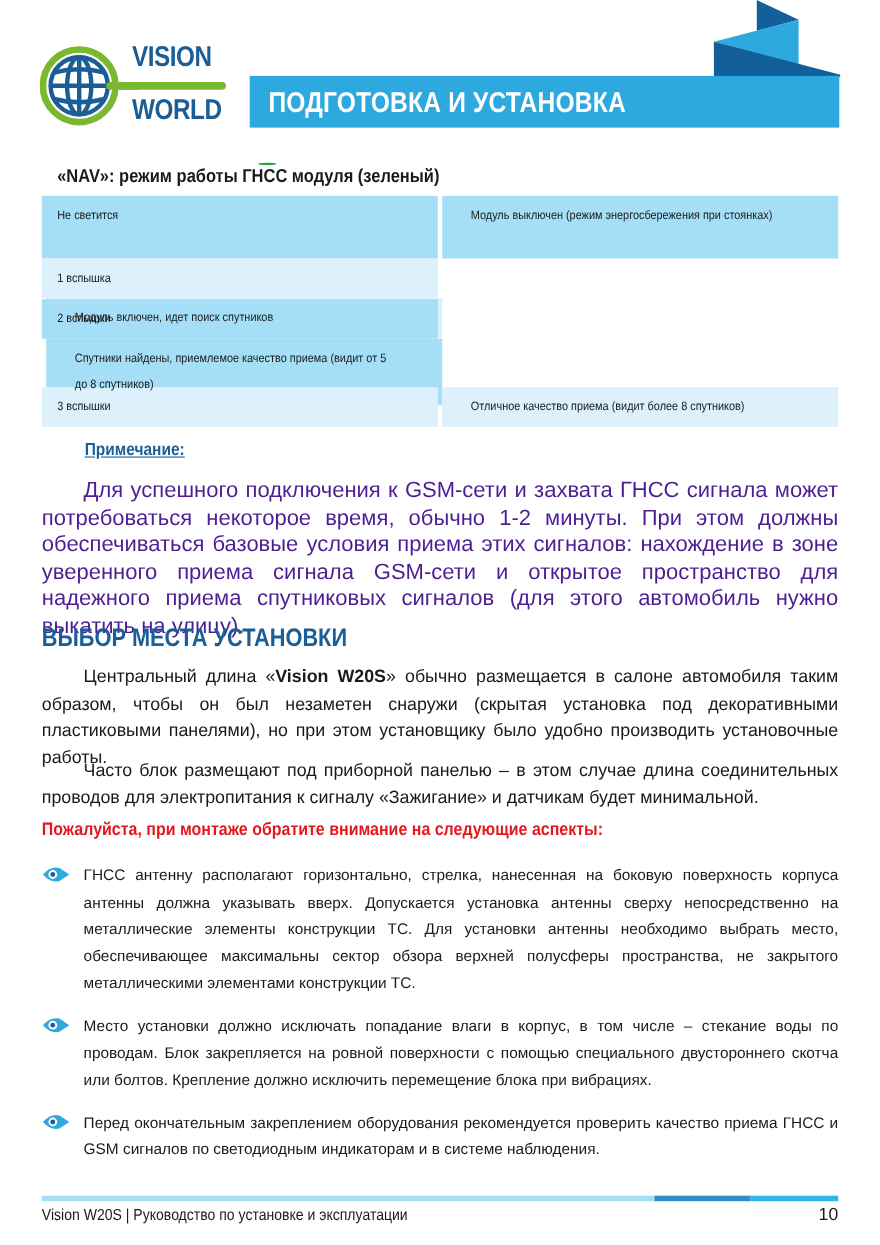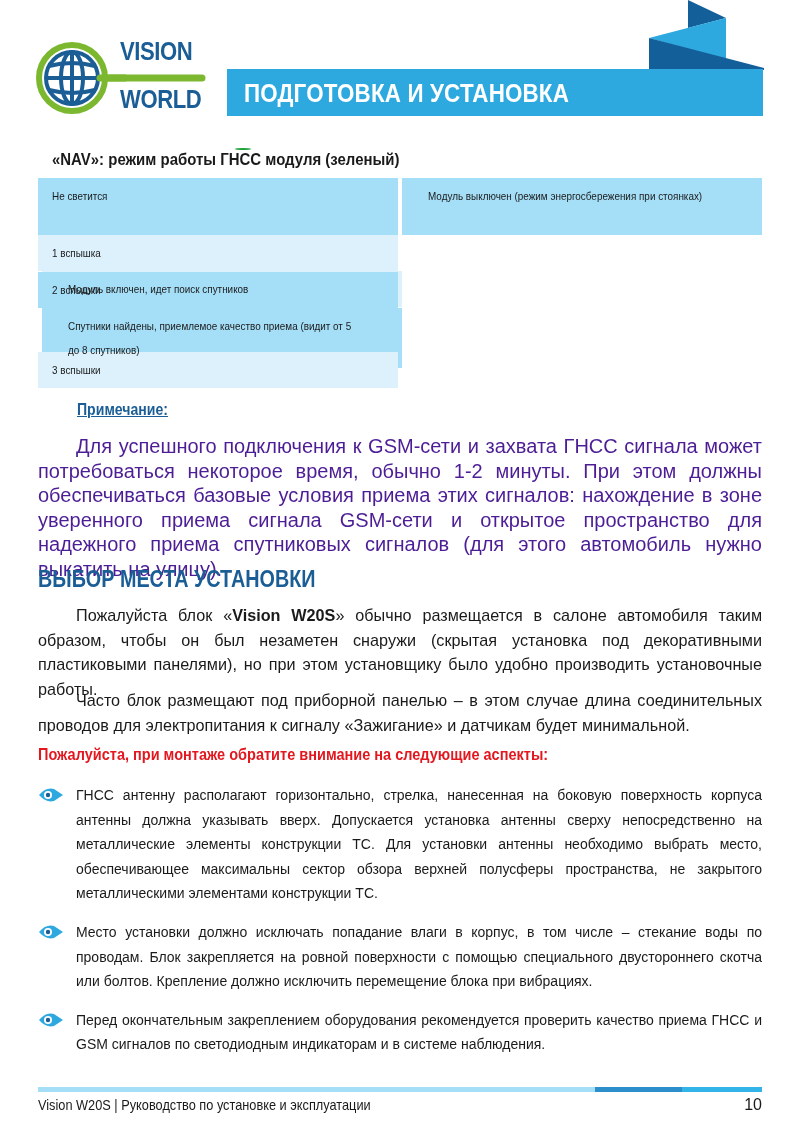--- a/index.html
+++ b/index.html
@@ -109,31 +109,32 @@
   <div class="trow light" style="height:37px;flex-direction:column;">
     <div class="tcell c1"><span>1 вспышка</span></div>
     <div class="tcell c2"><span>Модуль включен, идет поиск спутников</span></div>
   </div>
   <div class="trow dark" style="height:58px;flex-direction:column;">
     <div class="tcell c1"><span>2 вспышки</span></div>
     <div class="tcell c2"><span style="white-space:normal;width:330px;">Спутники найдены, приемлемое качество приема (видит от 5 до 8 спутников)</span></div>
   </div>
   <div class="trow light" style="height:58px;align-items:flex-end;">
     <div class="tcell c1"><span>3 вспышки</span></div>
+    <div class="tcell c2"><span style="white-space:normal;width:330px;">Отличное качество приема (видит более 8 спутников)</span></div>
   </div>
 </div>
 
 <div class="abs note-title">Примечание:</div>
 <div class="abs note-body">
   <p>Для успешного подключения к GSM-сети и захвата ГНСС сигнала может потребоваться некоторое время, обычно 1-2 минуты. При этом должны обеспечиваться базовые условия приема этих сигналов: нахождение в зоне уверенного приема сигнала GSM-сети и открытое пространство для надежного приема спутниковых сигналов (для этого автомобиль нужно выкатить на улицу).</p>
 </div>
 
 <div class="abs section-title">ВЫБОР МЕСТА УСТАНОВКИ</div>
 <div class="abs para p1">
-  <p><span>Пожалуйста блок «</span><b>Vision W20S</b><span>» обычно размещается в салоне автомобиля таким образом, чтобы он был незаметен снаружи (скрытая установка под декоративными пластиковыми панелями), но при этом установщику было удобно производить установочные работы.</span></p>
+  <p><span>Центральный длина «</span><b>Vision W20S</b><span>» обычно размещается в салоне автомобиля таким образом, чтобы он был незаметен снаружи (скрытая установка под декоративными пластиковыми панелями), но при этом установщику было удобно производить установочные работы.</span></p>
 </div>
 <div class="abs para p2">
   <p>Часто блок размещают под приборной панелью – в этом случае длина соединительных проводов для электропитания к сигналу «Зажигание» и датчикам будет минимальной.</p>
 </div>
 <div class="abs warn">Пожалуйста, при монтаже обратите внимание на следующие аспекты:</div>
 
 <div class="abs bullets">
   <div class="bullet">
     <div class="bullet-icon">
       <svg width="26" height="16" viewBox="0 0 26 16">

